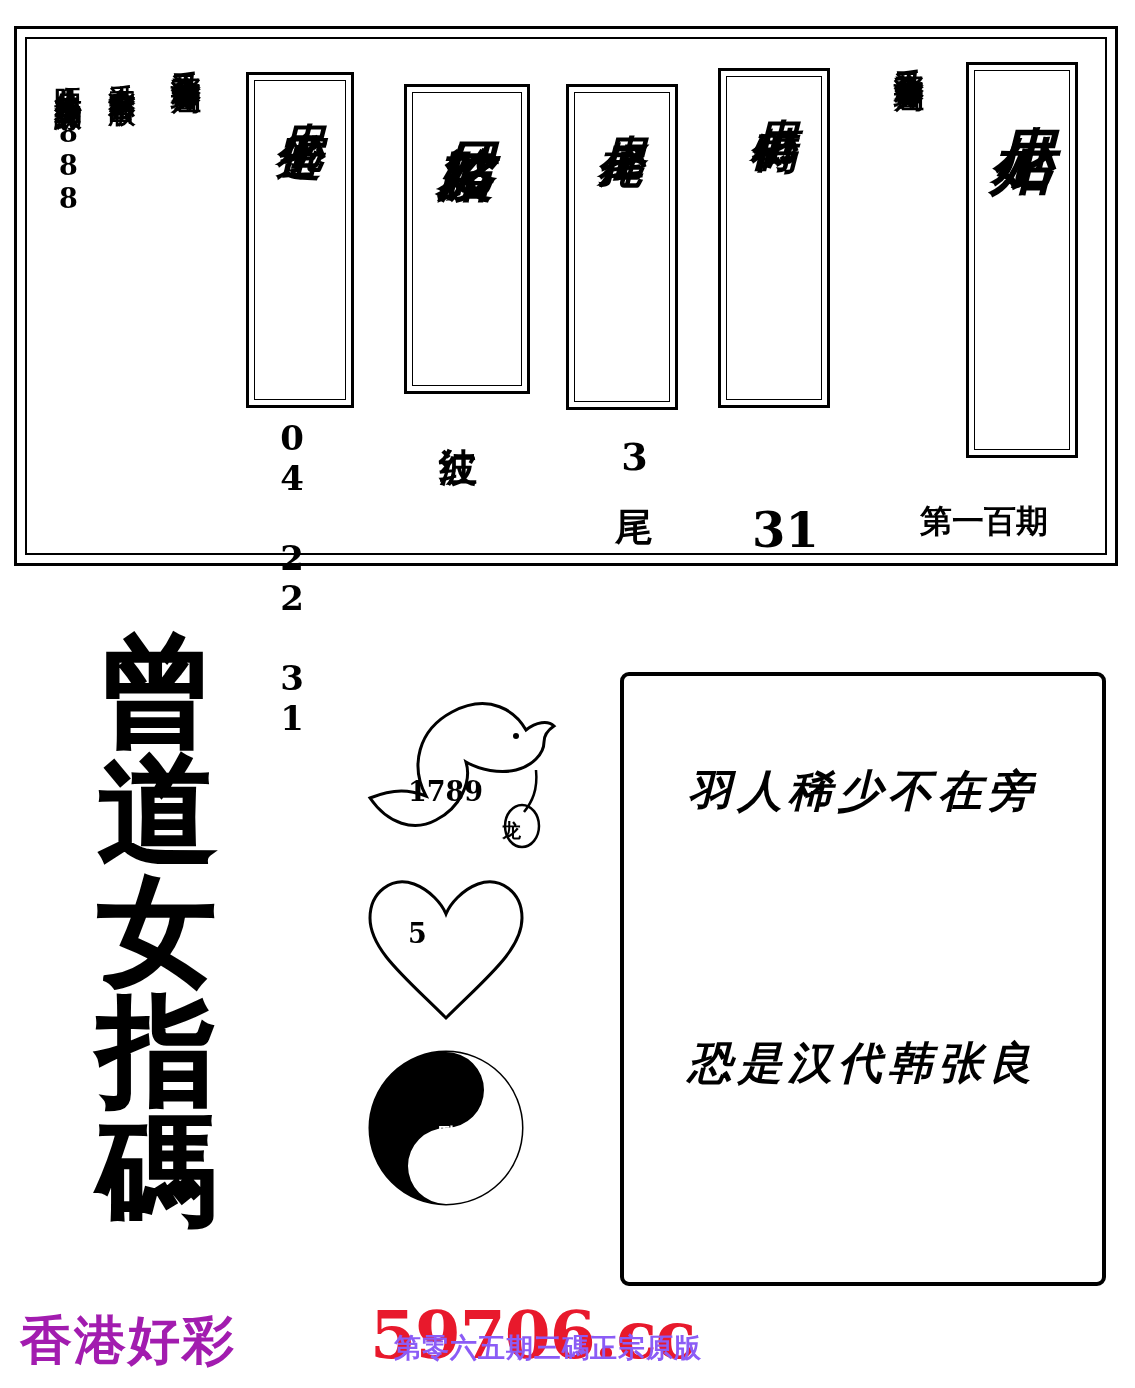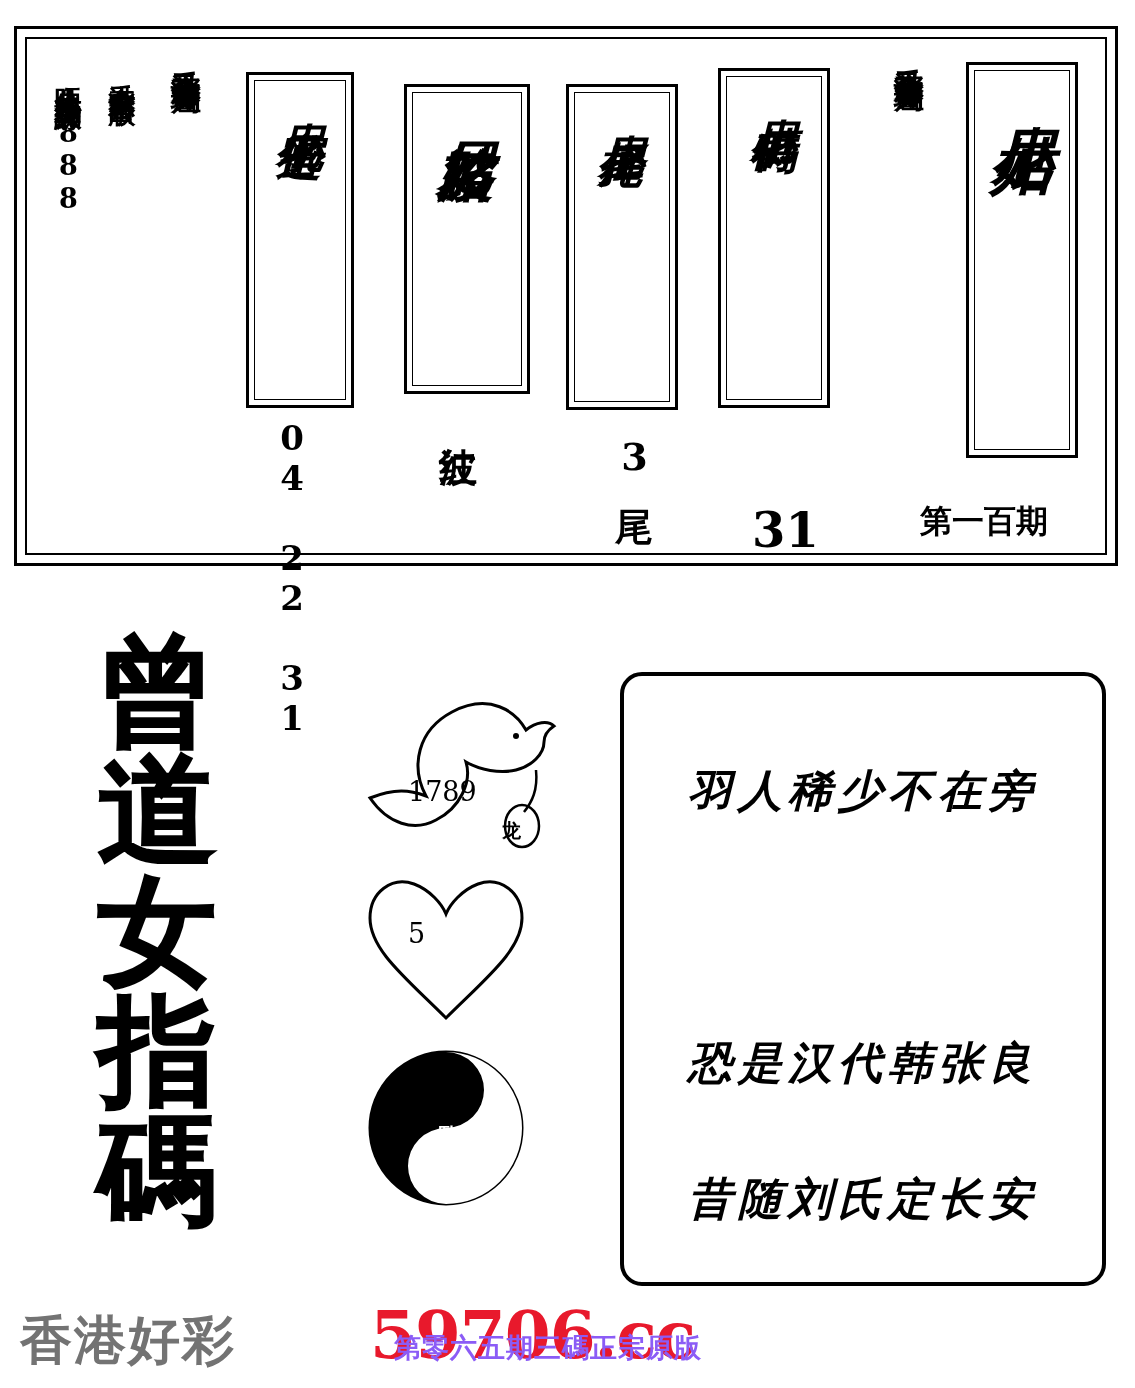--- a/index.html
+++ b/index.html
@@ -39,28 +39,28 @@
   #res-d{left:752px;top:470px;font-size:48px;font-family:"DejaVu Serif","Liberation Serif",serif;margin-top:32px;}
   #issue{left:920px;top:500px;font-size:32px;font-family:"DejaVu Serif","Liberation Serif",serif;}
 
   
   #brand{position:absolute;left:62px;top:630px;width:190px;}
   #brand .ch{font-size:118px;line-height:1.02;font-weight:bold;font-family:"DejaVu Serif","Liberation Serif",serif;display:block;text-align:center;
     -webkit-text-stroke:2px #000;}
 
   #symbols{position:absolute;left:330px;top:670px;width:250px;height:620px;}
 
-  .sym-num{position:absolute;font-size:27px;font-weight:normal;font-family:"DejaVu Serif","Liberation Serif",serif;}
+  .sym-num{position:absolute;font-size:27px;font-weight:bold;font-family:"DejaVu Serif","Liberation Serif",serif;}
   .sym-tag{position:absolute;font-size:19px;font-weight:bold;font-family:"DejaVu Serif","Liberation Serif",serif;}
 
-  #poem-box{position:absolute;left:620px;top:672px;width:486px;height:614px;border:4px solid #000;border-radius:22px;box-sizing:border-box;}
+  #poem-box{position:absolute;left:620px;top:672px;width:486px;height:614px;border:4px solid #000;border-radius:9px;box-sizing:border-box;}
   .poem-line{position:absolute;left:0;right:0;text-align:center;font-size:44px;font-weight:bold;font-family:"DejaVu Serif","Liberation Serif",serif;font-style:italic;letter-spacing:6px;}
 
   
-  #footer-left{position:absolute;left:20px;top:1306px;font-size:52px;font-weight:bold;color:#737373;font-family:"DejaVu Serif","Liberation Serif",serif;letter-spacing:2px;}
+  #footer-left{position:absolute;left:20px;top:1306px;font-size:52px;font-weight:bold;color:#a21caf;font-family:"DejaVu Serif","Liberation Serif",serif;letter-spacing:2px;}
   #footer-num{position:absolute;left:370px;top:1296px;font-size:66px;font-weight:bold;color:#e8192c;font-family:"DejaVu Serif","Liberation Serif",serif;letter-spacing:-1px;}
   #footer-mid{position:absolute;left:394px;top:1330px;font-size:27px;font-weight:bold;color:#8b5cf6;font-family:"DejaVu Serif","Liberation Serif",serif;letter-spacing:1px;}
 </style>
 </head>
 <body>
 
 <div id="top-panel">
   <div id="top-panel-inner"></div>
 </div>
 
@@ -143,18 +143,17 @@
     <circle cx="90" cy="52" r="11" fill="#000"></circle>
     <circle cx="90" cy="128" r="11" fill="#fff"></circle>
   </svg>
   <div class="sym-num" style="left:82px;top:414px;">27</div>
   <div class="sym-tag" style="left:108px;top:452px;color:#fff;">卧</div>
 </div>
 
 <div id="poem-box">
   <div class="poem-line" style="top:86px;">羽人稀少不在旁</div>
   <div class="poem-line" style="top:358px;">恐是汉代韩张良</div>
-  <div class="poem-line" style="top:494px;">昔随刘氏定长安</div>
 </div>
 
 <div id="footer-left">香港好彩</div>
 <div id="footer-num">59706.cc</div>
 <div id="footer-mid">第零六五期三碼正宗原版</div>
 
 </body></html>

